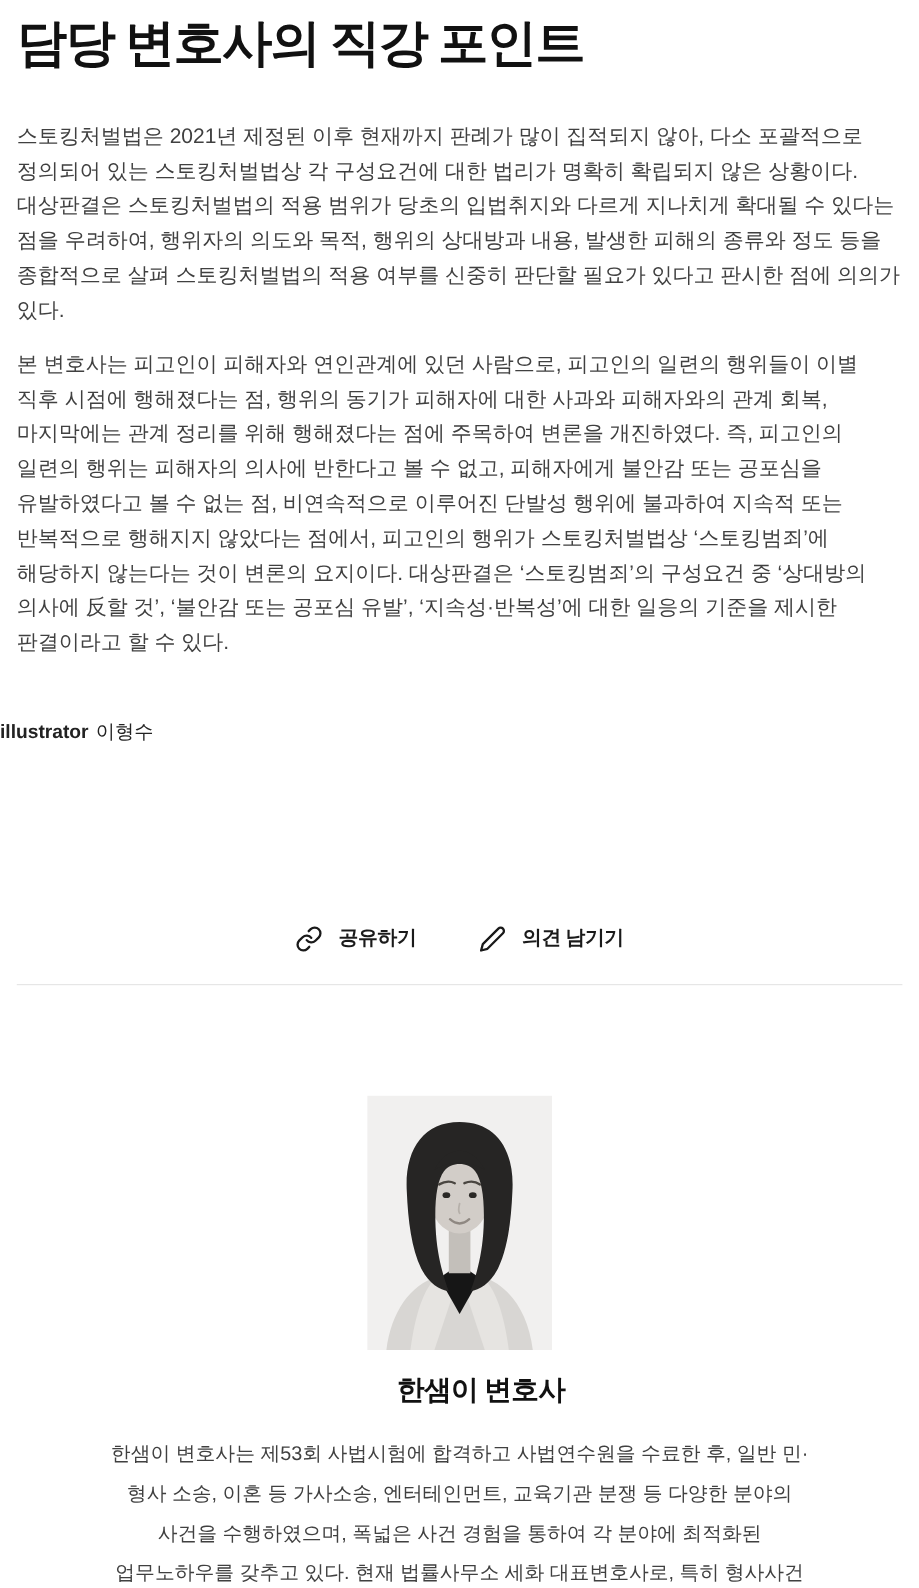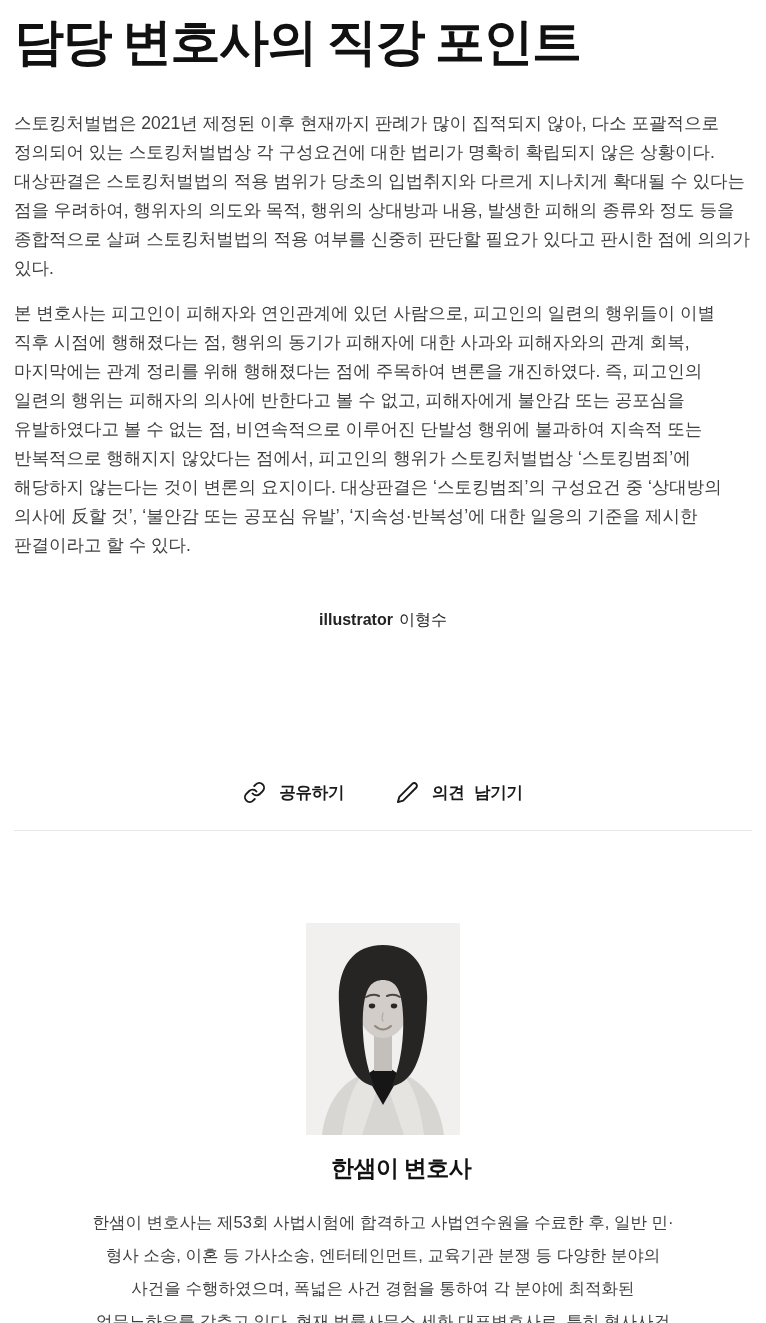--- a/index.html
+++ b/index.html
@@ -11,40 +11,39 @@
     font-family: "Liberation Sans", sans-serif;
     color: #333333;
     -webkit-font-smoothing: antialiased;
   }
   .page { width: 766px; overflow: hidden; }
 
   
   .article-title {
     margin: 10px 14px 0;
     font-family: "Liberation Serif", "DejaVu Serif", serif;
-    font-size: 50px;
+    font-size: 42px;
     font-weight: 800;
     letter-spacing: -1.5px;
     line-height: 1.3;
     color: #111111;
   }
   .article-paragraph {
     margin: 0 14px;
     font-size: 17.5px;
     line-height: 29px;
     color: #404040;
     word-break: keep-all;
     text-align: left;
   }
   .article-paragraph.first { margin-top: 34px; }
   .article-paragraph + .article-paragraph { margin-top: 16px; }
 
   .credit {
     margin-top: 50px;
-    text-align: center;
     font-size: 16px;
     color: #222222;
   }
   .credit .credit-label { font-weight: 700; }
   .credit .credit-name { font-weight: 400; margin-left: 6px; }
 
   
   .action-row {
     margin-top: 150px;
     display: flex;
@@ -52,21 +51,21 @@
     align-items: center;
     gap: 52px;
   }
   .action-btn {
     display: inline-flex;
     align-items: center;
     gap: 13px;
     background: none;
     border: none;
     cursor: pointer;
-    font-family: Liberation Mono, monospace;
+    font-family: Liberation Serif, serif;
     font-size: 16.5px;
     font-weight: 700;
     color: #1a1a1a;
     letter-spacing: -0.3px;
   }
   .action-btn svg { display: block; }
 
   .divider {
     margin: 26px 14px 0;
     border: none;

